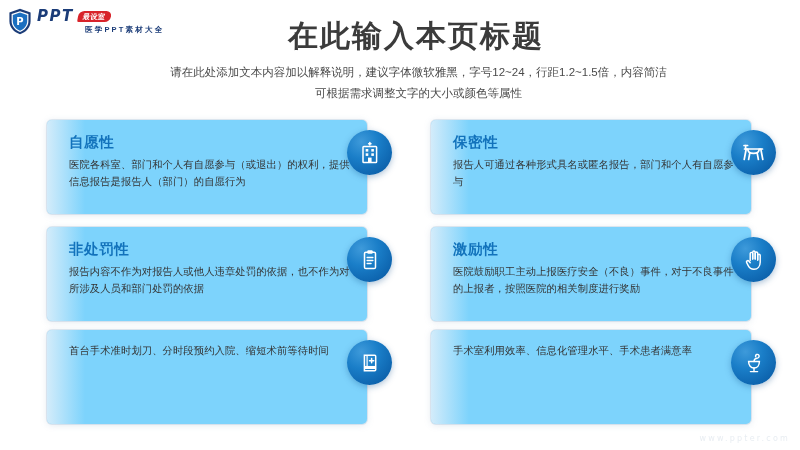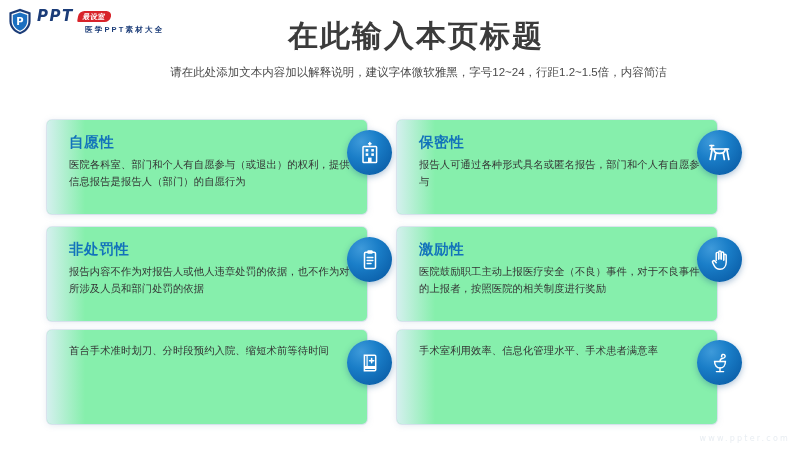--- a/index.html
+++ b/index.html
@@ -66,29 +66,29 @@
 
   
   #cards {
     position: absolute; left: 0; top: 112px; width: 800px; height: 310px;
   }
   .card-wrap {
     position: absolute;
     width: 345px; height: 94px;
   }
   .col-l { left: 47px; }
-  .col-r { left: 397px; }
+  .col-r { left: 431px; }
   .row-1 { top: 8px; }
   .row-2 { top: 115px; }
   .row-3 { top: 218px; }
 
   .card {
     position: absolute; left: 0; top: 0;
     width: 320px; height: 94px;
-    background: #86efac;
+    background: #7dd3fc;
     border-radius: 5px;
     box-shadow: 0 1px 7px rgba(120,150,180,0.22),
                 0 0 0 1px rgba(205,220,235,0.55);
     padding: 13px 14px 0 22px;
     overflow: hidden;
   }
   .card::before {
     content: "";
     position: absolute; left: 0; top: 0; bottom: 0; width: 38px;
     background: linear-gradient(to right, rgba(226,240,250,0.85), rgba(255,255,255,0));
@@ -147,20 +147,21 @@
         <span class="logo-badge">最设室</span>
       </div>
       <div class="logo-sub">医学PPT素材大全</div>
     </div>
   </div>
 
   <div id="page-title">在此输入本页标题</div>
 
   <div id="subtitle">
     <span>请在此处添加文本内容加以解释说明，建议字体微软雅黑，字号12~24，行距1.2~1.5倍，内容简洁</span>
+    <span>可根据需求调整文字的大小或颜色等属性</span>
   </div>
 
   <div id="cards">
 
     <div class="card-wrap col-l row-1">
       <div class="card">
         <div class="card-title">自愿性</div>
         <div class="card-body">医院各科室、部门和个人有自愿参与（或退出）的权利，提供信息报告是报告人（部门）的自愿行为</div>
       </div>
       <div class="icon-badge">

